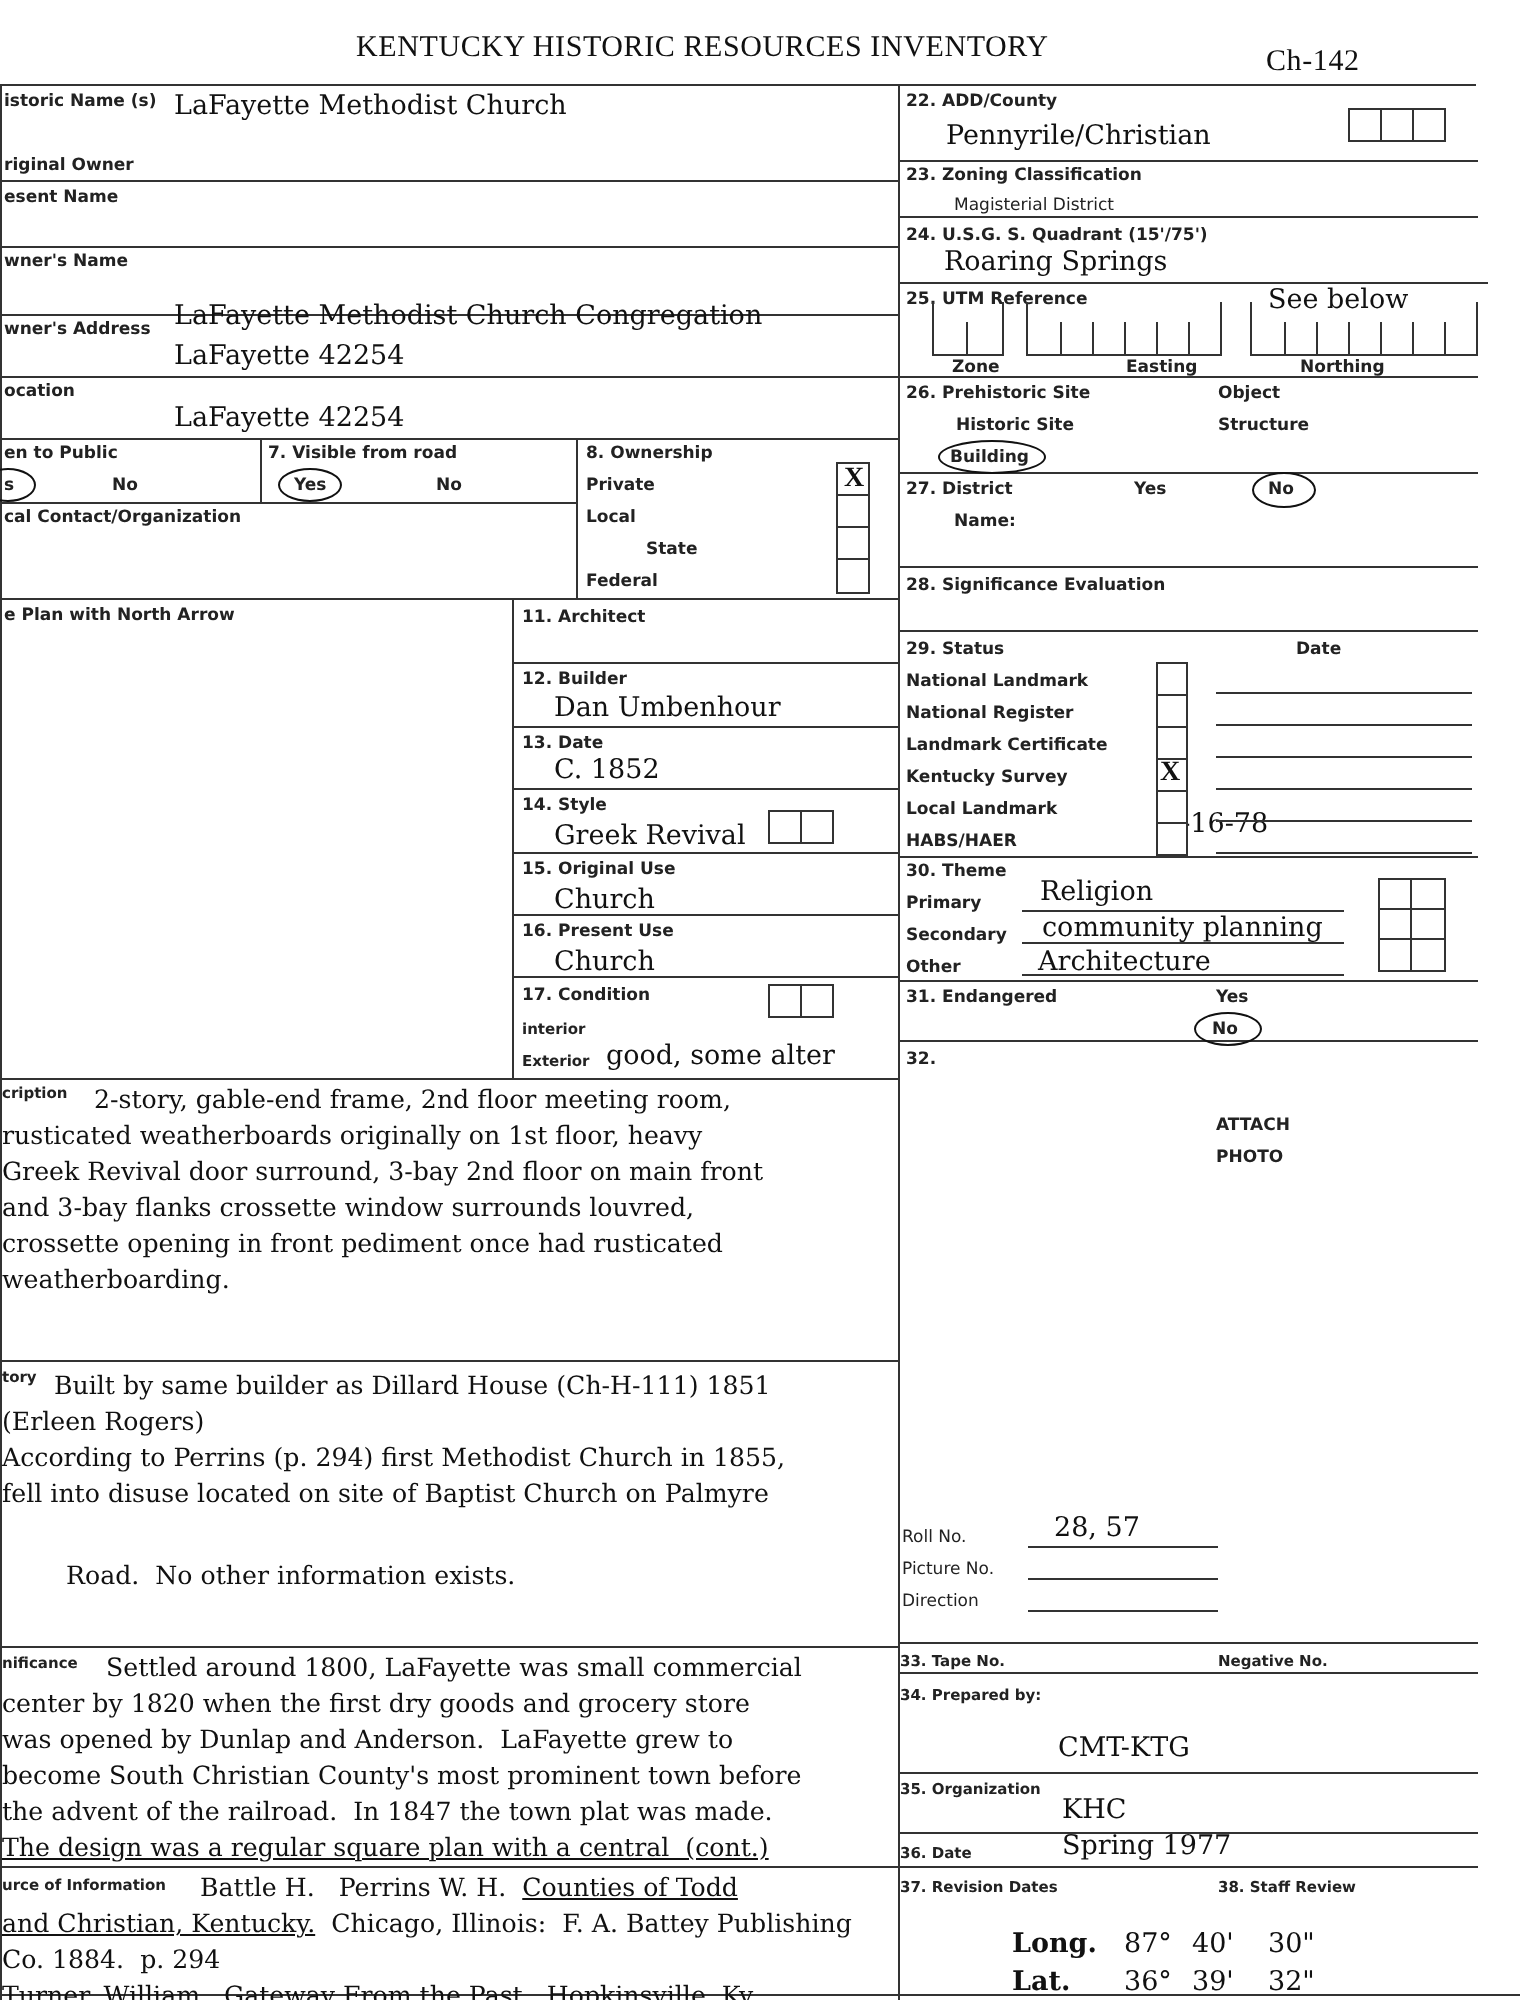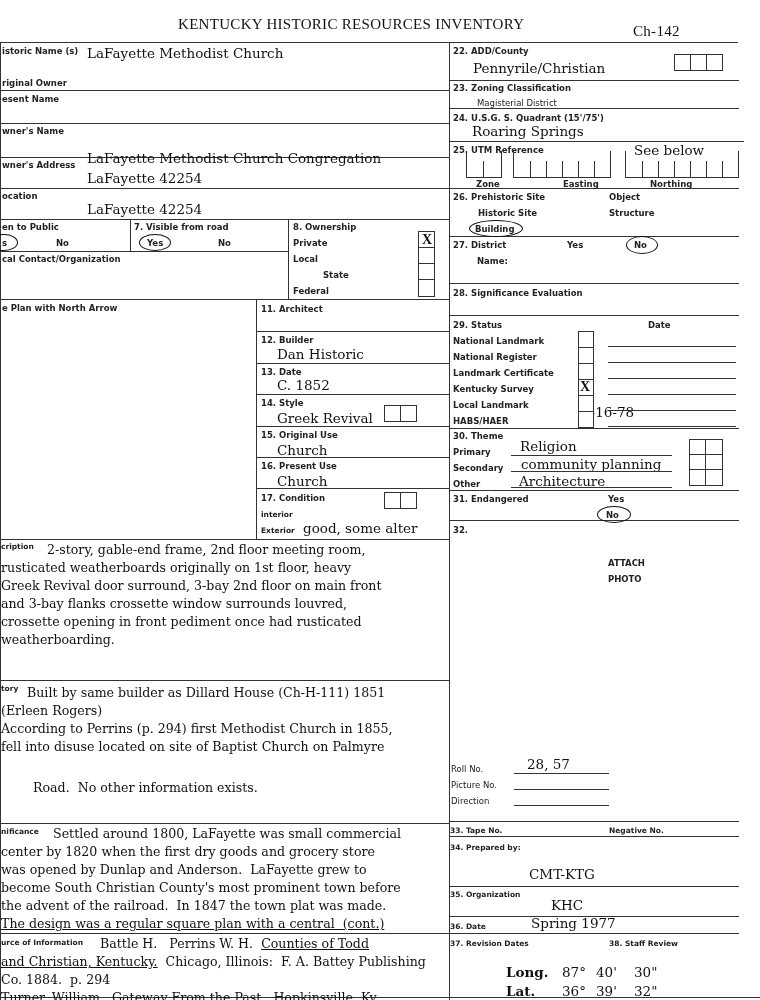--- a/index.html
+++ b/index.html
@@ -102,21 +102,21 @@
     <span class="mark" style="left:3px;top:0px;">X</span>
   </div>
 <div class="box" style="left:418px;top:247px;width:15px;height:16px;"></div>
 <div class="box" style="left:418px;top:263px;width:15px;height:16px;"></div>
 <div class="box" style="left:418px;top:279px;width:15px;height:16px;"></div>
 
 <div class="abs lbl" style="left:2px;top:303px;">e Plan with North Arrow</div>
 
 <div class="abs lbl" style="left:261px;top:304px;">11. Architect</div>
 <div class="abs lbl" style="left:261px;top:335px;">12. Builder</div>
-<div class="abs val" style="left:277px;top:346px;">Dan Historic</div>
+<div class="abs val" style="left:277px;top:346px;">Dan Umbenhour</div>
 <div class="abs lbl" style="left:261px;top:367px;">13. Date</div>
 <div class="abs val" style="left:277px;top:377px;">C. 1852</div>
 <div class="abs lbl" style="left:261px;top:398px;">14. Style</div>
 <div class="abs val" style="left:277px;top:410px;">Greek Revival</div>
 <div class="box" style="left:384px;top:405px;width:15px;height:15px;border-right:none;"></div>
 <div class="box" style="left:400px;top:405px;width:15px;height:15px;"></div>
 <div class="abs lbl" style="left:261px;top:430px;">15. Original Use</div>
 <div class="abs val" style="left:277px;top:442px;">Church</div>
 <div class="abs lbl" style="left:261px;top:461px;">16. Present Use</div>
 <div class="abs val" style="left:277px;top:473px;">Church</div>
@@ -264,21 +264,21 @@
 <div class="uline" style="left:514px;top:789px;width:95px;"></div>
 <div class="abs lbl" style="left:451px;top:796px;font-weight:normal;">Direction</div>
 <div class="uline" style="left:514px;top:805px;width:95px;"></div>
 
 <div class="abs lbl sm" style="left:450px;top:826px;">33. Tape No.</div>
 <div class="abs lbl sm" style="left:609px;top:826px;">Negative No.</div>
 <div class="hl" style="left:449px;top:836px;width:290px;border-top-width:1px;"></div>
 <div class="abs lbl sm" style="left:450px;top:843px;">34. Prepared by:</div>
 <div class="abs val" style="left:529px;top:866px;">CMT-KTG</div>
 <div class="abs lbl sm" style="left:450px;top:890px;">35. Organization</div>
-<div class="abs val" style="left:531px;top:897px;margin-left:20px;">KHC</div>
+<div class="abs val" style="left:531px;top:897px;">KHC</div>
 <div class="abs lbl sm" style="left:450px;top:922px;">36. Date</div>
 <div class="abs val" style="left:531px;top:915px;">Spring 1977</div>
 <div class="abs lbl sm" style="left:450px;top:939px;">37. Revision Dates</div>
 <div class="abs lbl sm" style="left:609px;top:939px;">38. Staff Review</div>
 
 <div class="abs val" style="left:506px;top:964px;font-weight:bold;">Long.</div>
 <div class="abs val" style="left:562px;top:964px;">87°</div>
 <div class="abs val" style="left:596px;top:964px;">40'</div>
 <div class="abs val" style="left:634px;top:964px;">30"</div>
 <div class="abs val" style="left:506px;top:983px;font-weight:bold;">Lat.</div>

